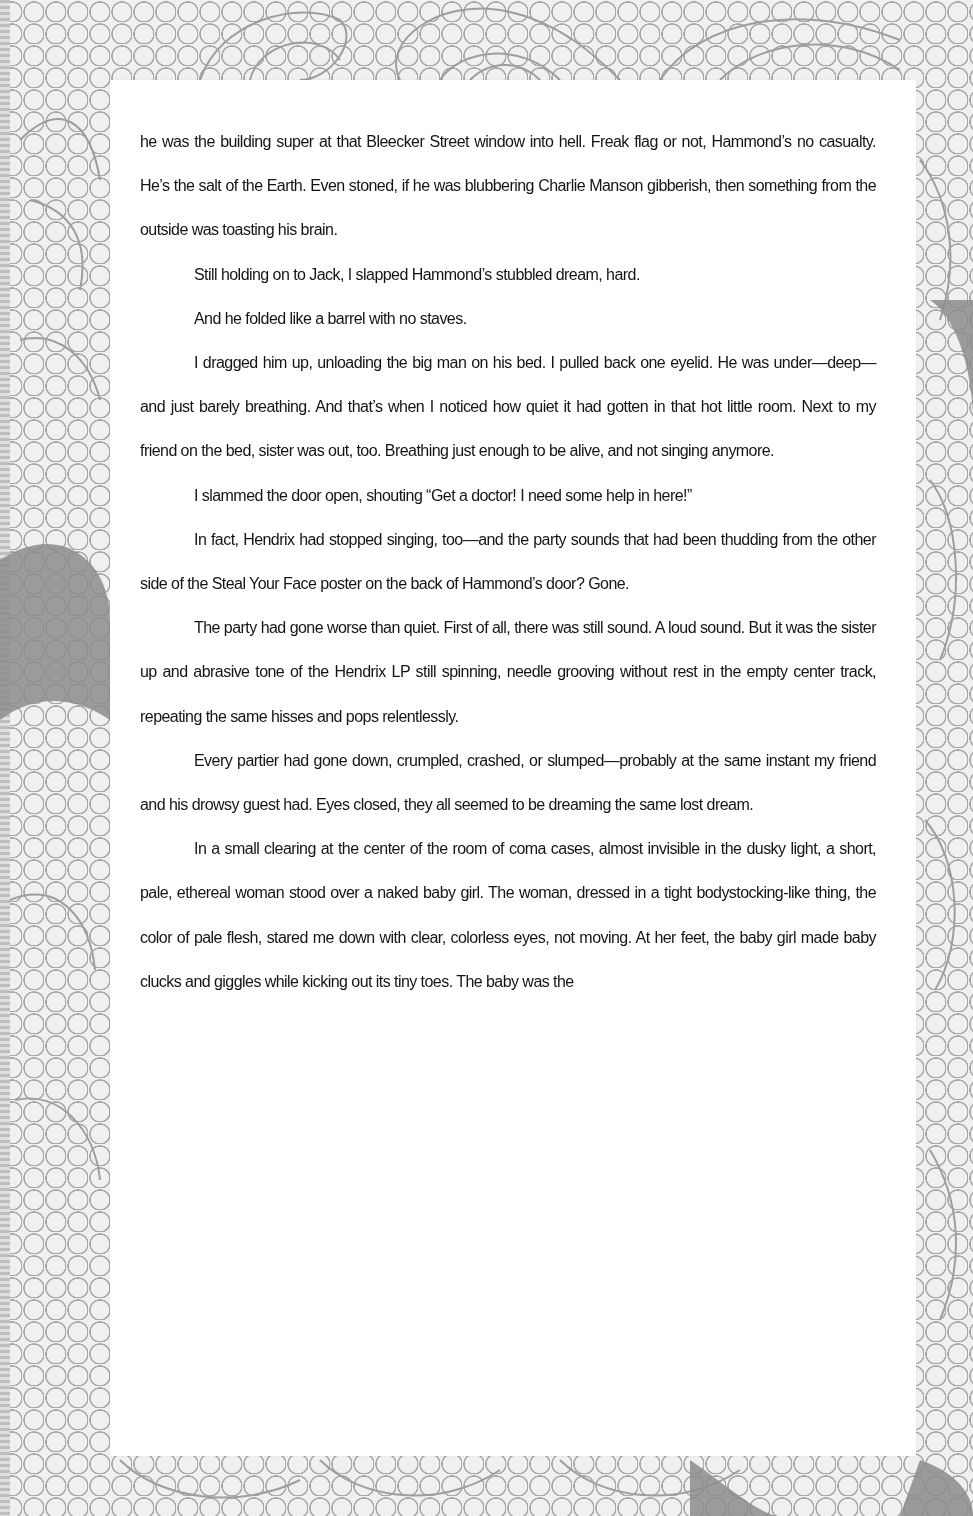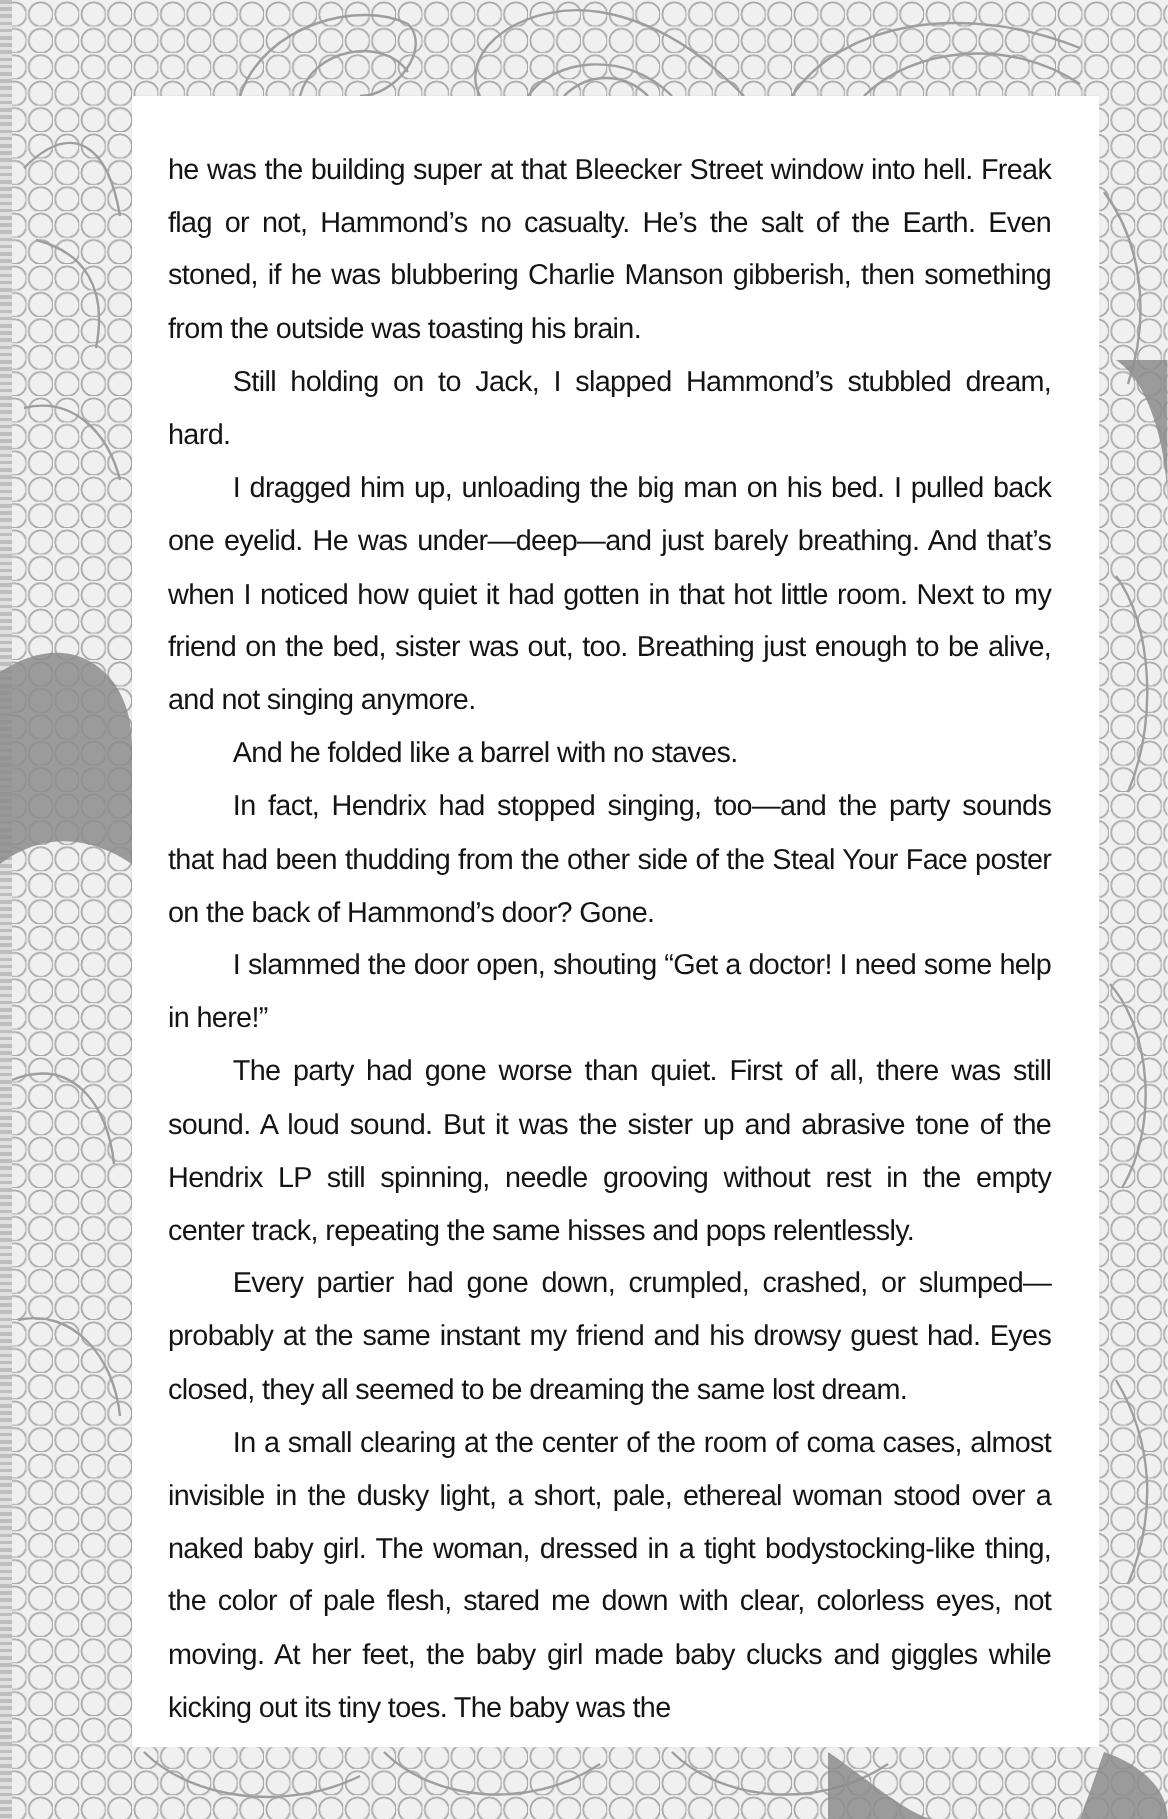--- a/index.html
+++ b/index.html
@@ -24,21 +24,21 @@
     .text-panel {
       position: absolute; left: 110px; top: 80px; width: 806px; height: 1376px;
       background: #ffffff;
       box-shadow: 0 0 2px rgba(0,0,0,0.08);
     }
     .page-text {
       position: absolute; left: 30px; top: 40px; width: 736px;
       color: #141414;
       font-family: "Liberation Sans", sans-serif;
       font-stretch: condensed;
-      font-size: 24px; line-height: 44.2px;
+      font-size: 16px; line-height: 44.2px;
       letter-spacing: -0.55px;
     }
     .page-text p { margin: 0; text-align: justify; text-align-last: left; }
     .page-text p.indent { text-indent: 54px; }
     .page-text p.no-indent { text-indent: 0; }
   </style>
 </head>
 <body>
 
 <div class="border-art">
@@ -71,21 +71,21 @@
       <path d="M690 1460 C 720 1480, 760 1516, 780 1516 L 690 1516 Z"></path>
       <path d="M920 1460 C 950 1470, 973 1490, 973 1516 L 900 1516 Z"></path>
     </g>
   </svg>
 </div>
 
 <div class="text-panel">
   <div class="page-text">
     <p class="no-indent">he was the building super at that Bleecker Street window into hell. Freak flag or not, Hammond’s no casualty. He’s the salt of the Earth. Even stoned, if he was blubbering Charlie Manson gibberish, then something from the outside was toasting his brain.</p>
     <p class="indent">Still holding on to Jack, I slapped Hammond’s stubbled dream, hard.</p>
+    <p class="indent">And he folded like a barrel with no staves.</p>
     <p class="indent">I dragged him up, unloading the big man on his bed. I pulled back one eyelid. He was under—deep—and just barely breathing. And that’s when I noticed how quiet it had gotten in that hot little room. Next to my friend on the bed, sister was out, too. Breathing just enough to be alive, and not singing anymore.</p>
-    <p class="indent">And he folded like a barrel with no staves.</p>
+    <p class="indent">I slammed the door open, shouting “Get a doctor! I need some help in here!”</p>
     <p class="indent">In fact, Hendrix had stopped singing, too—and the party sounds that had been thudding from the other side of the Steal Your Face poster on the back of Hammond’s door? Gone.</p>
-    <p class="indent">I slammed the door open, shouting “Get a doctor! I need some help in here!”</p>
     <p class="indent">The party had gone worse than quiet. First of all, there was still sound. A loud sound. But it was the sister up and abrasive tone of the Hendrix LP still spinning, needle grooving without rest in the empty center track, repeating the same hisses and pops relentlessly.</p>
     <p class="indent">Every partier had gone down, crumpled, crashed, or slumped—probably at the same instant my friend and his drowsy guest had. Eyes closed, they all seemed to be dreaming the same lost dream.</p>
     <p class="indent">In a small clearing at the center of the room of coma cases, almost invisible in the dusky light, a short, pale, ethereal woman stood over a naked baby girl. The woman, dressed in a tight bodystocking-like thing, the color of pale flesh, stared me down with clear, colorless eyes, not moving. At her feet, the baby girl made baby clucks and giggles while kicking out its tiny toes. The baby was the</p>
   </div>
 </div>
 
 </body></html>

